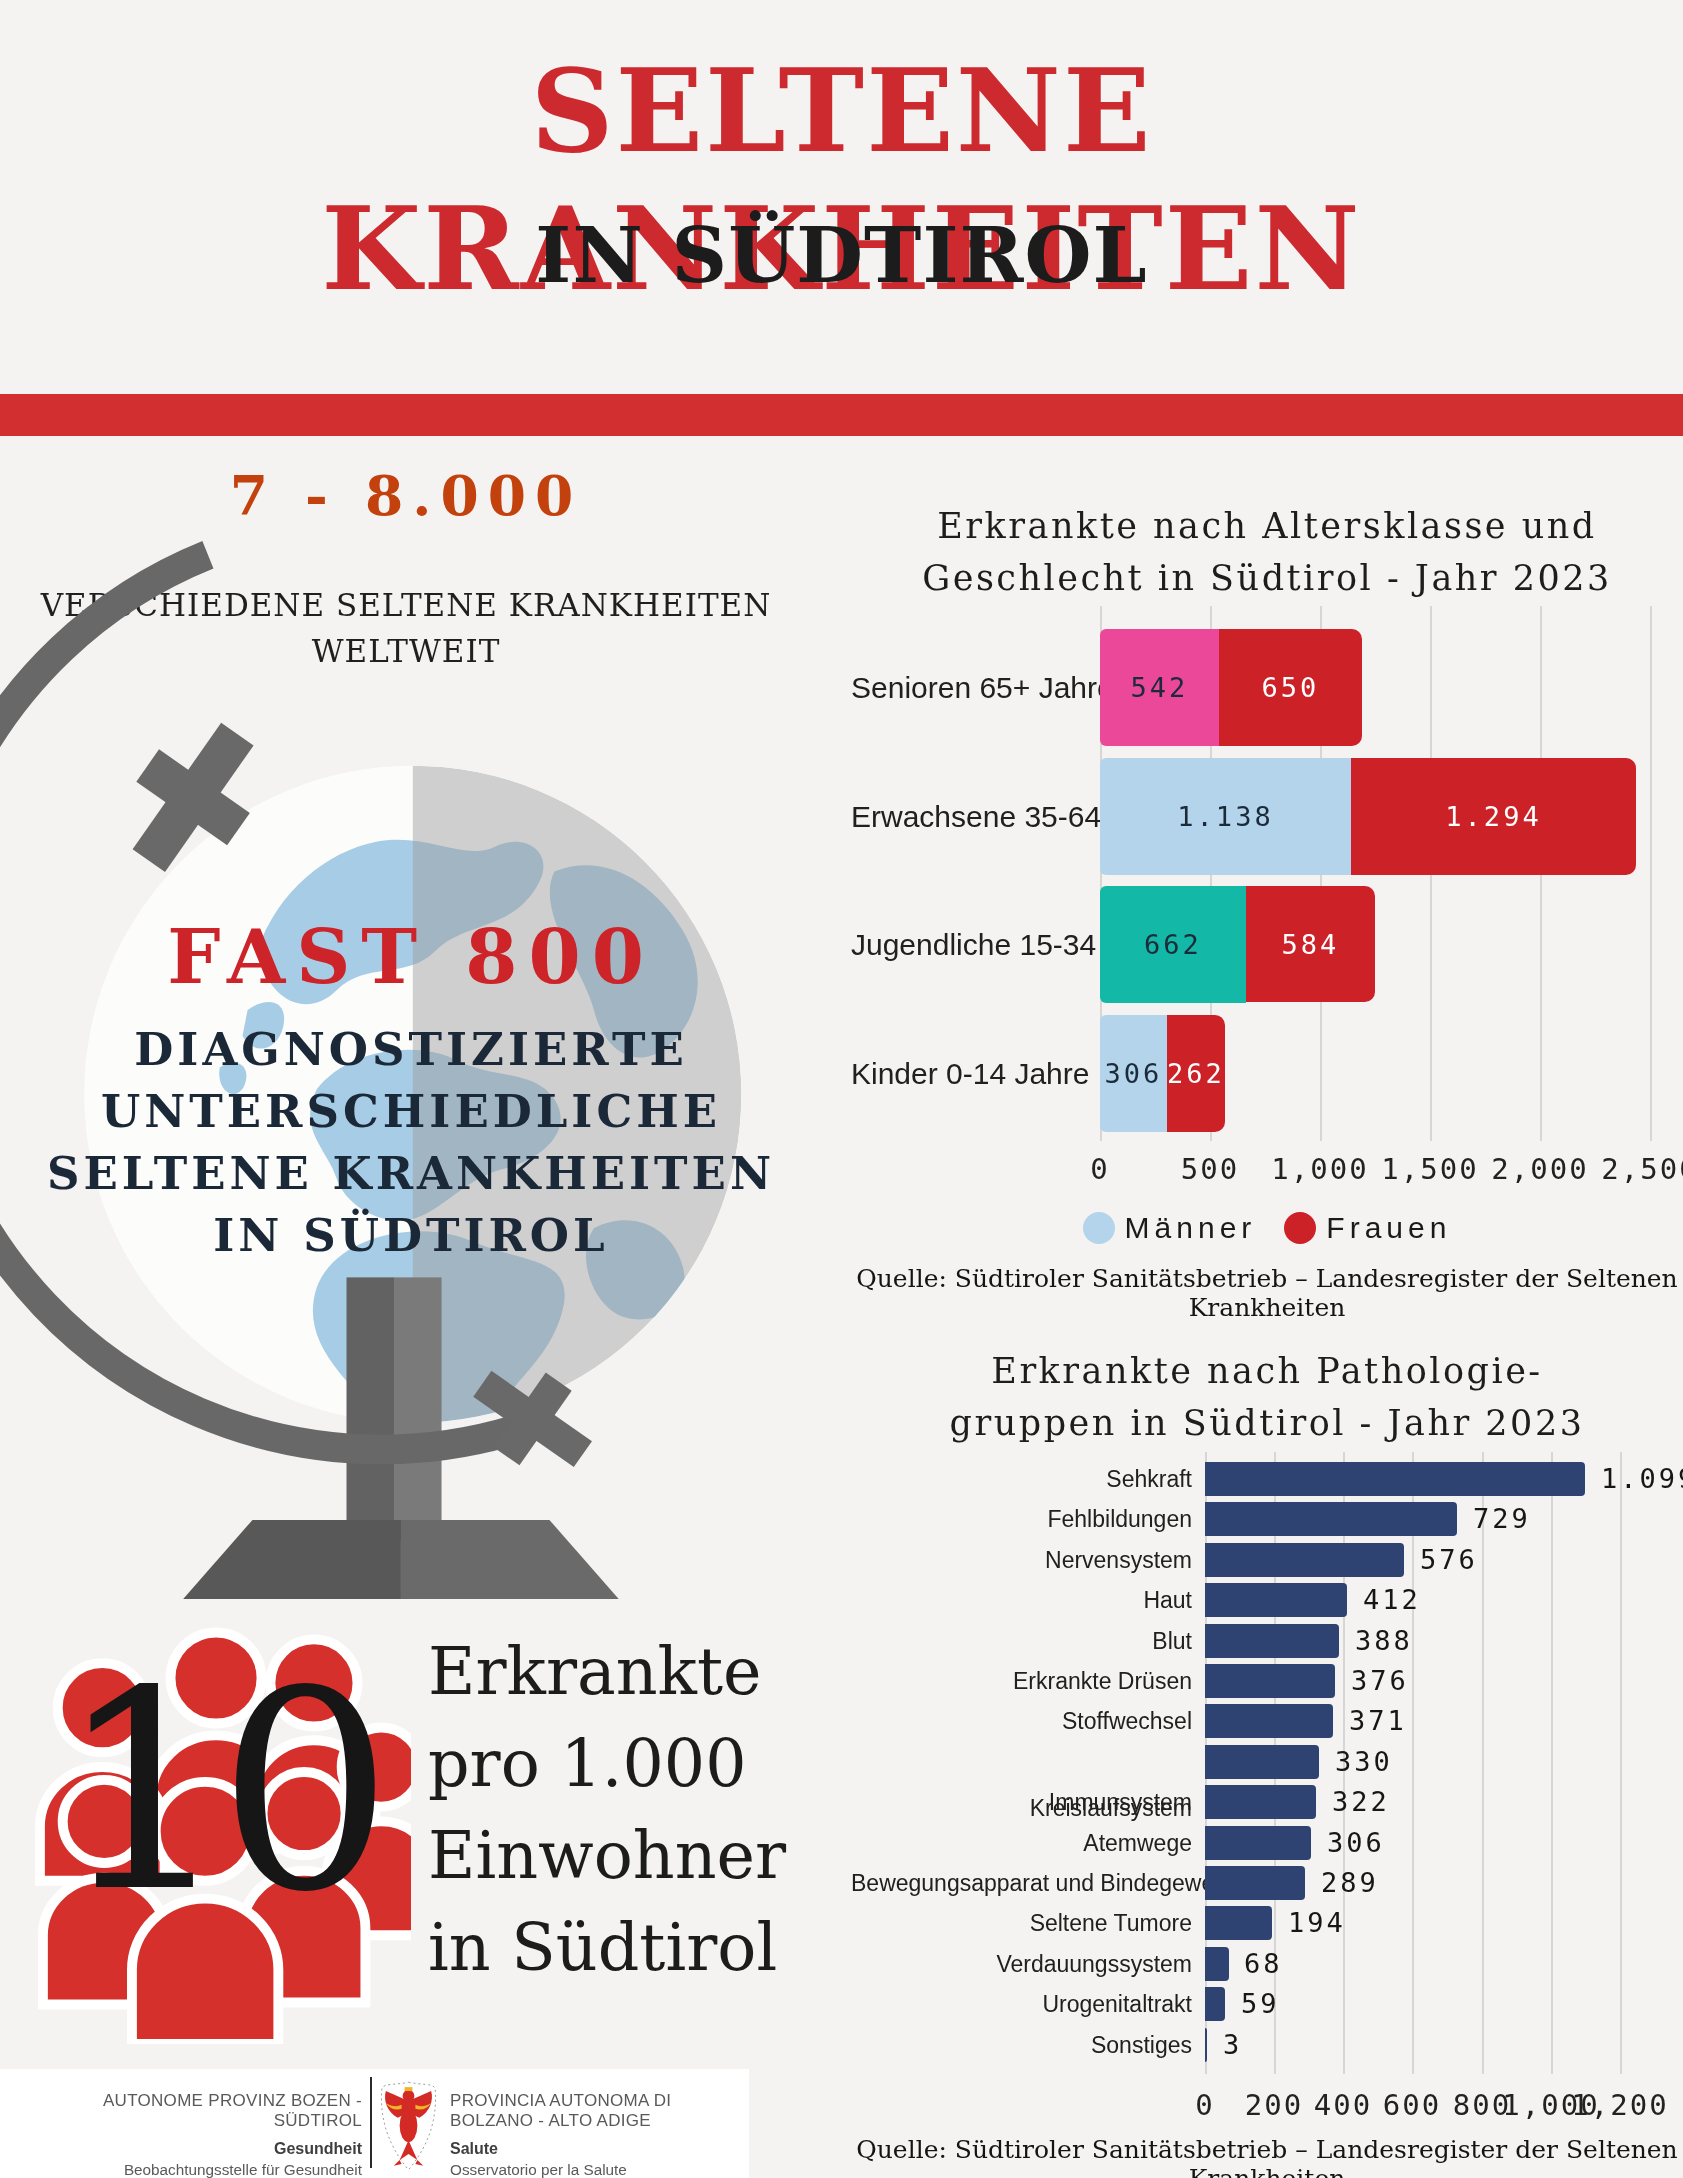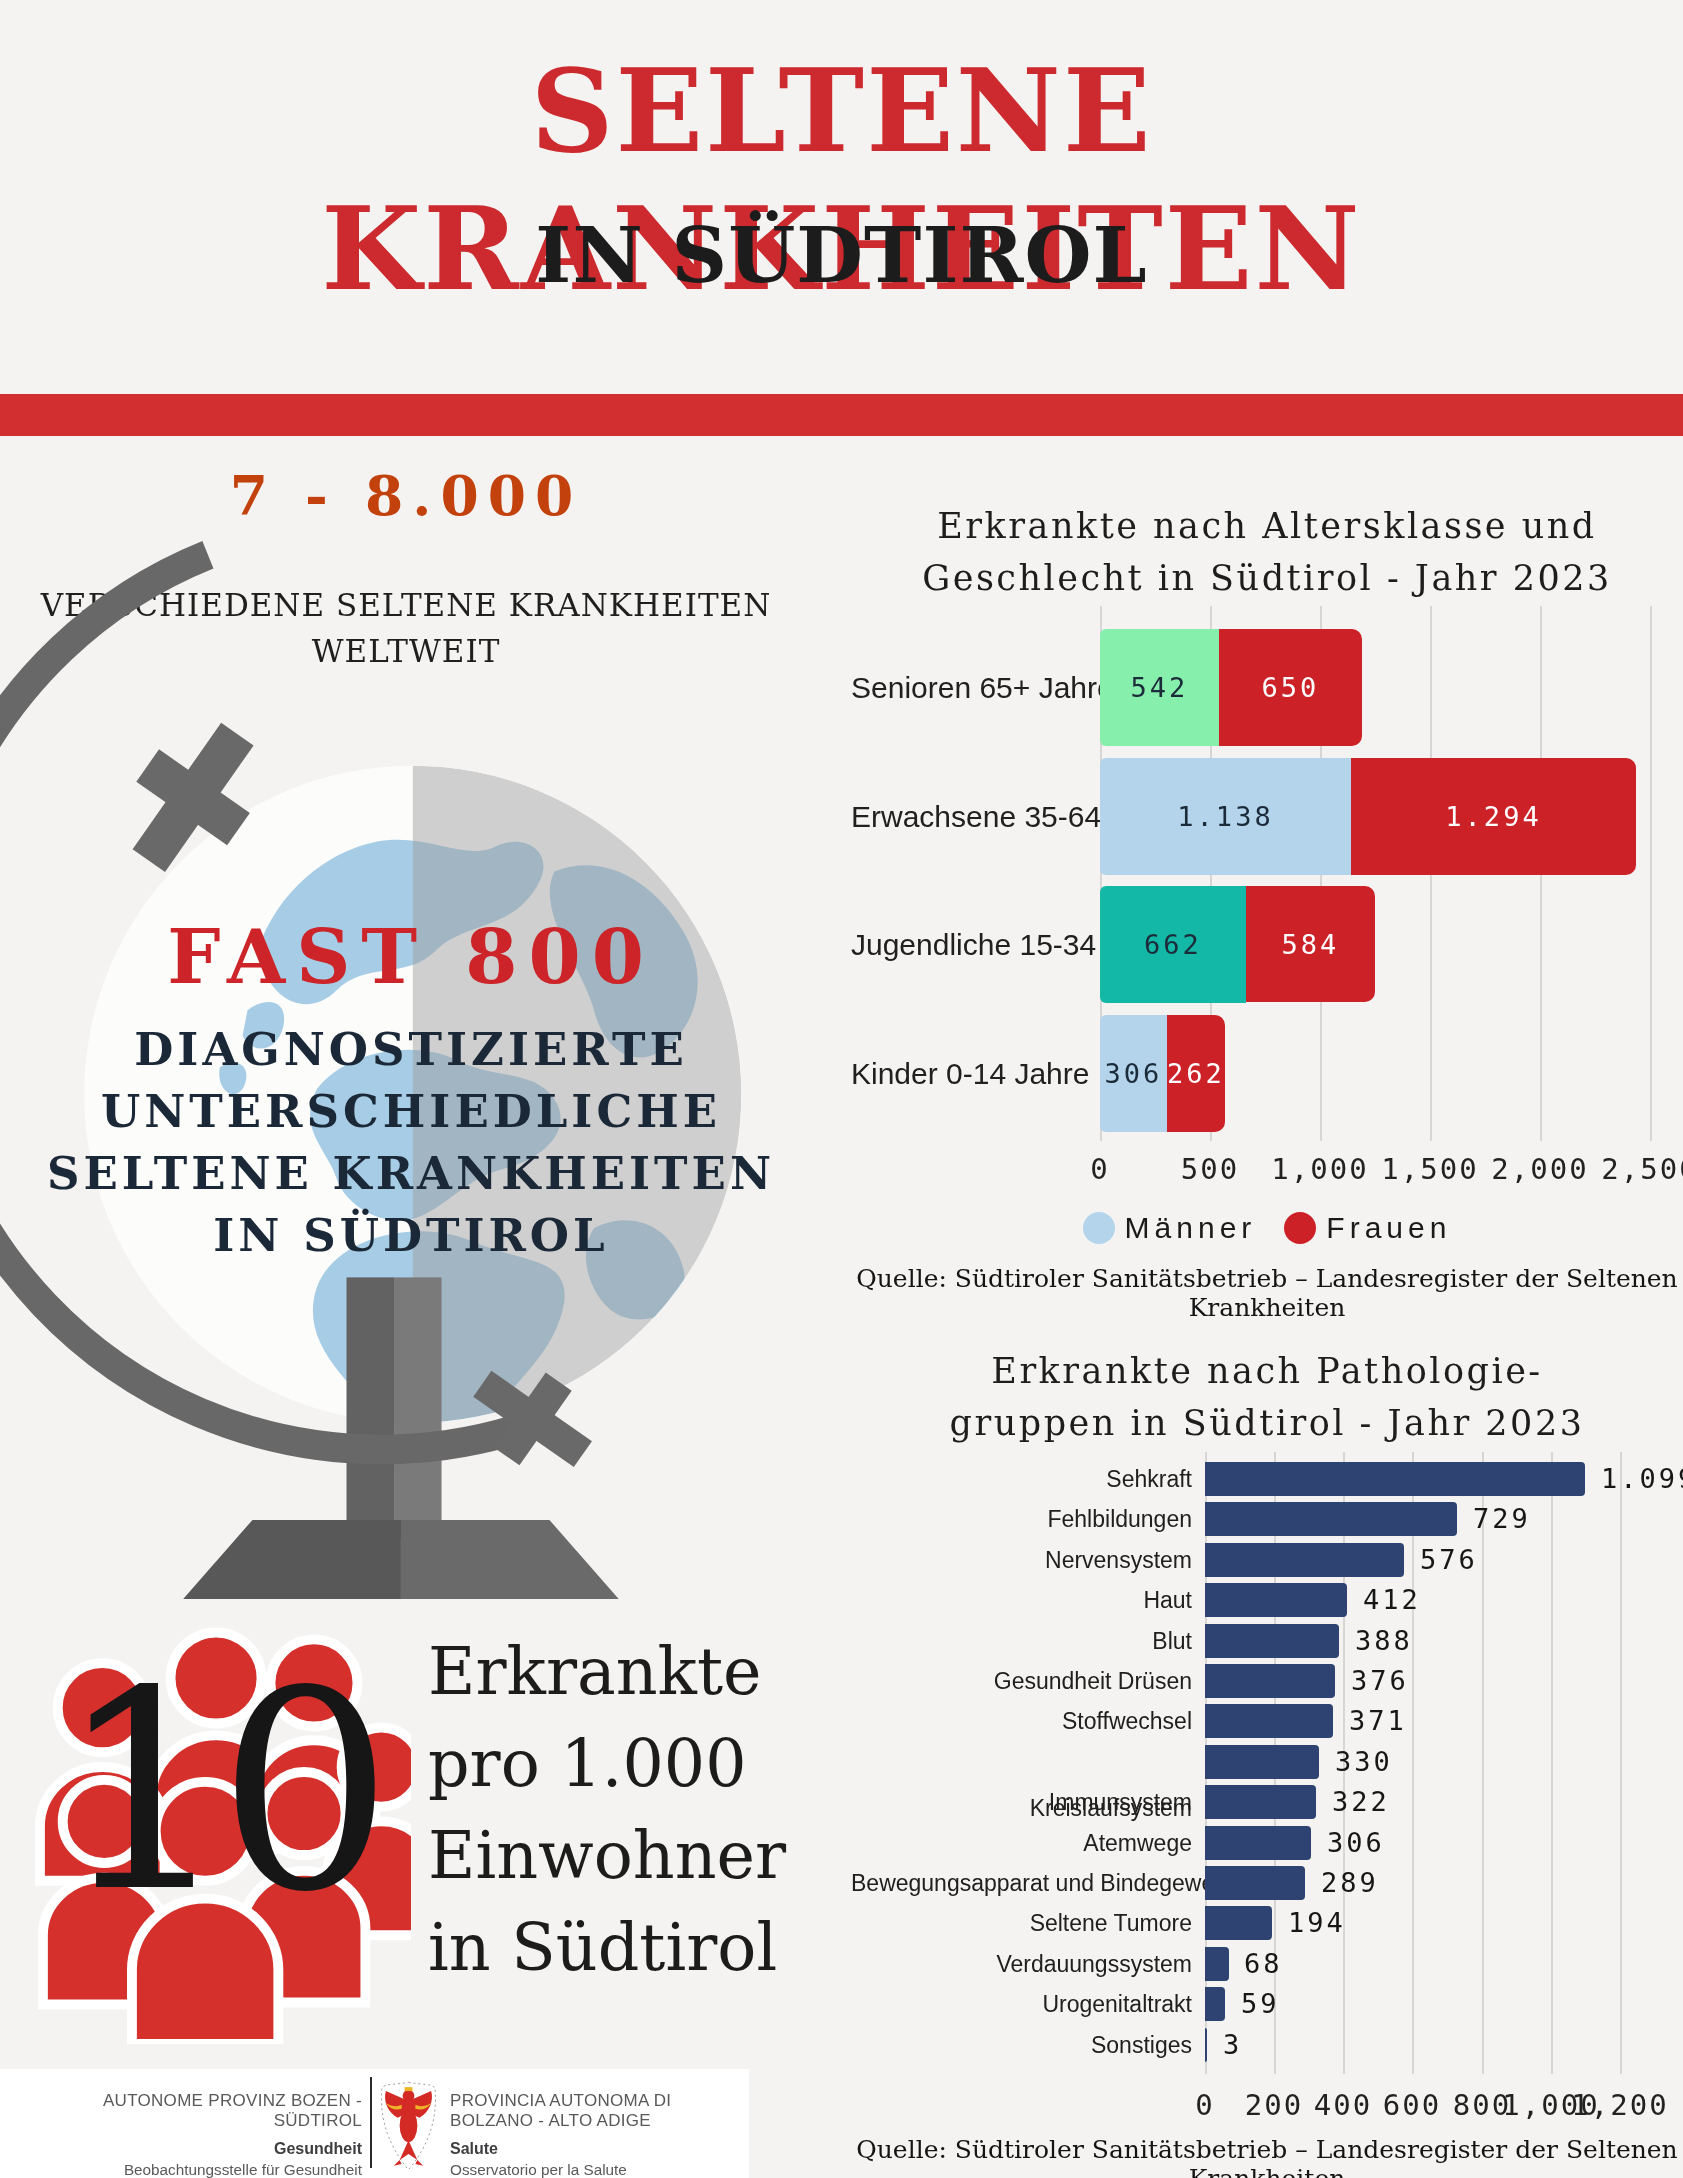--- a/index.html
+++ b/index.html
@@ -176,21 +176,21 @@
         <div class="tick-label" style="left: 110px; top: 523px;">500</div>
         <div class="gridline" style="left: 220px; top: -23px; height: 535px;"></div>
         <div class="tick-label" style="left: 220px; top: 523px;">1,000</div>
         <div class="gridline" style="left: 330px; top: -23px; height: 535px;"></div>
         <div class="tick-label" style="left: 330px; top: 523px;">1,500</div>
         <div class="gridline" style="left: 440px; top: -23px; height: 535px;"></div>
         <div class="tick-label" style="left: 440px; top: 523px;">2,000</div>
         <div class="gridline" style="left: 550px; top: -23px; height: 535px;"></div>
         <div class="tick-label" style="left: 550px; top: 523px;">2,500</div>
         <div class="row-label" style="left: -249px; width: 236px; top: 0px; line-height: 117px; font-size: 30px;">Senioren 65+ Jahre</div>
-        <div class="bar-seg" style="left: 0px; top: 0px; width: 119px; height: 117px; background: #86efac; color: rgb(28, 43, 58); font-size: 27px; letter-spacing: 3px; border-radius: 6px 0px 0px 6px;">542</div>
+        <div class="bar-seg" style="left: 0px; top: 0px; width: 119px; height: 117px; background: #ec4899; color: rgb(28, 43, 58); font-size: 27px; letter-spacing: 3px; border-radius: 6px 0px 0px 6px;">542</div>
         <div class="bar-seg" style="left: 119px; top: 0px; width: 143px; height: 117px; background: rgb(205, 33, 40); color: rgb(255, 255, 255); font-size: 27px; letter-spacing: 3px; border-radius: 0px 10px 10px 0px;">650</div>
         <div class="row-label" style="left: -249px; width: 236px; top: 129px; line-height: 117px; font-size: 30px;">Erwachsene 35-64 jahre</div>
         <div class="bar-seg" style="left: 0px; top: 129px; width: 251px; height: 117px; background: rgb(179, 212, 234); color: rgb(28, 43, 58); font-size: 27px; letter-spacing: 3px; border-radius: 6px 0px 0px 6px;">1.138</div>
         <div class="bar-seg" style="left: 251px; top: 129px; width: 285px; height: 117px; background: rgb(205, 33, 40); color: rgb(255, 255, 255); font-size: 27px; letter-spacing: 3px; border-radius: 0px 10px 10px 0px;">1.294</div>
         <div class="row-label" style="left: -249px; width: 236px; top: 257px; line-height: 117px; font-size: 30px;">Jugendliche 15-34 Jahre</div>
         <div class="bar-seg" style="left: 0px; top: 257px; width: 146px; height: 117px; background: #14b8a6; color: rgb(28, 43, 58); font-size: 27px; letter-spacing: 3px; border-radius: 6px 0px 0px 6px;">662</div>
         <div class="bar-seg" style="left: 146px; top: 257px; width: 129px; height: 116px; background: rgb(205, 33, 40); color: rgb(255, 255, 255); font-size: 27px; letter-spacing: 3px; border-radius: 0px 10px 10px 0px;">584</div>
         <div class="row-label" style="left: -249px; width: 236px; top: 386px; line-height: 117px; font-size: 30px;">Kinder 0-14 Jahre</div>
         <div class="bar-seg" style="left: 0px; top: 386px; width: 67px; height: 117px; background: rgb(179, 212, 234); color: rgb(28, 43, 58); font-size: 27px; letter-spacing: 3px; border-radius: 6px 0px 0px 6px;">306</div>
         <div class="bar-seg" style="left: 67px; top: 386px; width: 58px; height: 117px; background: rgb(205, 33, 40); color: rgb(255, 255, 255); font-size: 27px; letter-spacing: 3px; border-radius: 0px 10px 10px 0px;">262</div>
@@ -236,21 +236,21 @@
         <div class="bar2-value" style="left: 268px; top: 40px; line-height: 34px;">729</div>
         <div class="row-label" style="left: -354px; width: 341px; top: 81px; line-height: 34px; font-size: 23px;">Nervensystem</div>
         <div class="bar2" style="left: 0px; top: 81px; width: 199px; height: 34px; background: rgb(46, 67, 114);"></div>
         <div class="bar2-value" style="left: 215px; top: 81px; line-height: 34px;">576</div>
         <div class="row-label" style="left: -354px; width: 341px; top: 121px; line-height: 34px; font-size: 23px;">Haut</div>
         <div class="bar2" style="left: 0px; top: 121px; width: 142px; height: 34px; background: rgb(46, 67, 114);"></div>
         <div class="bar2-value" style="left: 158px; top: 121px; line-height: 34px;">412</div>
         <div class="row-label" style="left: -354px; width: 341px; top: 162px; line-height: 34px; font-size: 23px;">Blut</div>
         <div class="bar2" style="left: 0px; top: 162px; width: 134px; height: 34px; background: rgb(46, 67, 114);"></div>
         <div class="bar2-value" style="left: 150px; top: 162px; line-height: 34px;">388</div>
-        <div class="row-label" style="left: -354px; width: 341px; top: 202px; line-height: 34px; font-size: 23px;">Gesundheit Drüsen</div>
+        <div class="row-label" style="left: -354px; width: 341px; top: 202px; line-height: 34px; font-size: 23px;">Erkrankte Drüsen</div>
         <div class="bar2" style="left: 0px; top: 202px; width: 130px; height: 34px; background: rgb(46, 67, 114);"></div>
         <div class="bar2-value" style="left: 146px; top: 202px; line-height: 34px;">376</div>
         <div class="row-label" style="left: -354px; width: 341px; top: 242px; line-height: 34px; font-size: 23px;">Stoffwechsel</div>
         <div class="bar2" style="left: 0px; top: 242px; width: 128px; height: 34px; background: rgb(46, 67, 114);"></div>
         <div class="bar2-value" style="left: 144px; top: 242px; line-height: 34px;">371</div>
         <div class="row-label" style="left: -354px; width: 341px; top: 283px; line-height: 34px; font-size: 23px; margin-top: 46px;">Kreislaufsystem</div>
         <div class="bar2" style="left: 0px; top: 283px; width: 114px; height: 34px; background: rgb(46, 67, 114);"></div>
         <div class="bar2-value" style="left: 130px; top: 283px; line-height: 34px;">330</div>
         <div class="row-label" style="left: -354px; width: 341px; top: 323px; line-height: 34px; font-size: 23px;">Immunsystem</div>
         <div class="bar2" style="left: 0px; top: 323px; width: 111px; height: 34px; background: rgb(46, 67, 114);"></div>

